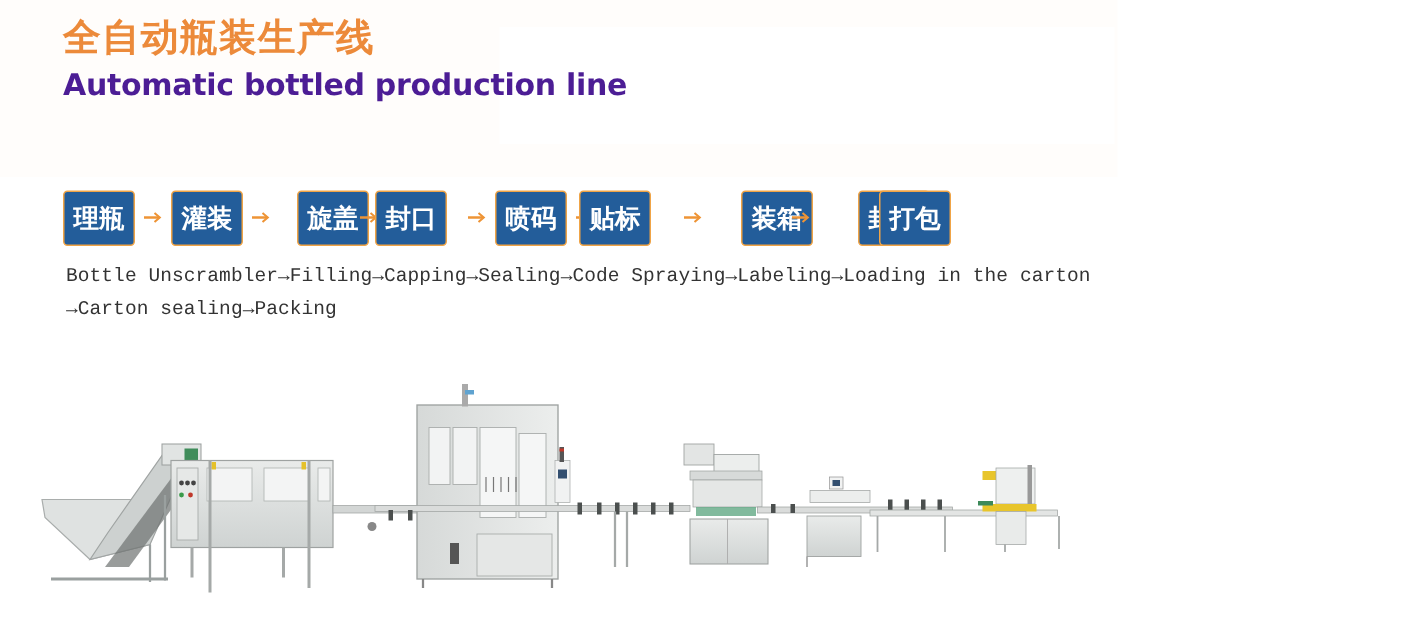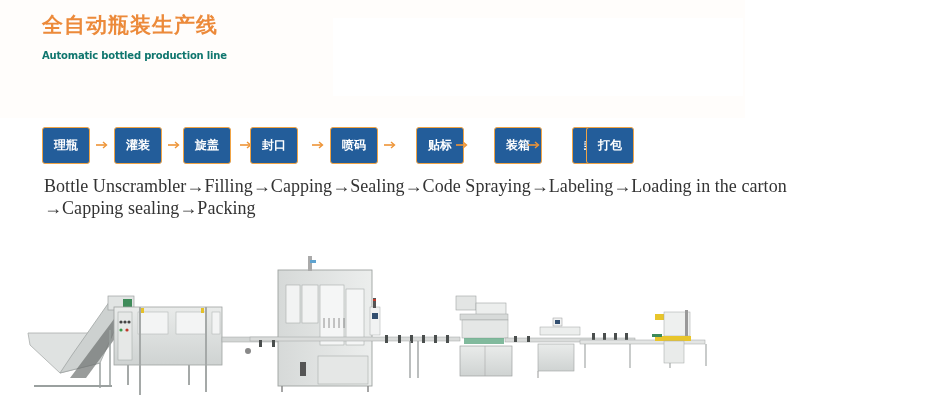--- a/index.html
+++ b/index.html
@@ -11,48 +11,48 @@
   .bg-panel {
     position: absolute; left: 0; top: 0; width: 745px; height: 118px;
     background: #fffdfb;
   }
   .bg-panel-inner {
     position: absolute; left: 333px; top: 18px; width: 410px; height: 78px;
     background: #ffffff;
   }
   .title-cn {
     position: absolute; left: 42px; top: 10px;
-    font-size: 21px; font-weight: bold; letter-spacing: 1px;
+    font-size: 25px; font-weight: bold; letter-spacing: 1px;
     color: #ec8a3a; line-height: 30px;
   }
   .title-en {
     position: absolute; left: 42px; top: 47px;
     font-family: "DejaVu Sans", sans-serif;
-    font-size: 10px; font-weight: bold; color: #0f766e; line-height: 18px;
+    font-size: 20px; font-weight: bold; color: #4c1d95; line-height: 18px;
     letter-spacing: -0.2px;
   }
   .steps {
     position: absolute; left: 42px; top: 127px; height: 37px;
   }
   .step {
     position: absolute; top: 0; width: 46px; height: 35px;
     background: #235d9a; border: 1.5px solid #f0a446; border-radius: 3px;
-    color: #ffffff; font-size: 12px; font-weight: bold;
+    color: #ffffff; font-size: 17px; font-weight: bold;
     display: flex; align-items: center; justify-content: center;
     letter-spacing: 0px; box-sizing: border-box;
     width: 48px; height: 37px;
   }
   .arrow {
     position: absolute; top: 12px; width: 14px; height: 12px;
     color: #ee9436; font-size: 13px; line-height: 12px; text-align: center;
   }
   .arrow svg { display: block; }
   .desc {
-    position: absolute; left: 44px; font-size: 18px; color: #333333;
-    font-family: Liberation Serif, serif; letter-spacing: 0.05px; white-space: nowrap;
+    position: absolute; left: 44px; font-size: 13px; color: #333333;
+    font-family: Liberation Mono, monospace; letter-spacing: 0.05px; white-space: nowrap;
   }
   .desc.l1 { top: 176px; }
   .desc.l2 { top: 198px; }
   .machines { position: absolute; left: 0; top: 240px; width: 949px; height: 179px; }
 </style>
 </head>
 <body>
 
 <div class="bg-panel"></div>
 <div class="bg-panel-inner"></div>
@@ -68,42 +68,42 @@
         <polyline points="8,3 11.5,6 8,9" fill="none" stroke="#ee9436" stroke-width="1.4"></polyline>
       </svg>
     </div>
   <div class="step" style="left:72px">灌装</div>
   <div class="arrow" style="left:125px">
       <svg width="14" height="12" viewBox="0 0 14 12">
         <line x1="1" y1="6" x2="11" y2="6" stroke="#ee9436" stroke-width="1.6"></line>
         <polyline points="8,3 11.5,6 8,9" fill="none" stroke="#ee9436" stroke-width="1.4"></polyline>
       </svg>
     </div>
-  <div class="step" style="left:141px">旋盖</div>
+  <div class="step" style="left:156px">旋盖</div>
   <div class="arrow" style="left:197px">
       <svg width="14" height="12" viewBox="0 0 14 12">
         <line x1="1" y1="6" x2="11" y2="6" stroke="#ee9436" stroke-width="1.6"></line>
         <polyline points="8,3 11.5,6 8,9" fill="none" stroke="#ee9436" stroke-width="1.4"></polyline>
       </svg>
     </div>
   <div class="step" style="left:208px">封口</div>
   <div class="arrow" style="left:269px">
       <svg width="14" height="12" viewBox="0 0 14 12">
         <line x1="1" y1="6" x2="11" y2="6" stroke="#ee9436" stroke-width="1.6"></line>
         <polyline points="8,3 11.5,6 8,9" fill="none" stroke="#ee9436" stroke-width="1.4"></polyline>
       </svg>
     </div>
   <div class="step" style="left:288px">喷码</div>
   <div class="arrow" style="left:341px">
       <svg width="14" height="12" viewBox="0 0 14 12">
         <line x1="1" y1="6" x2="11" y2="6" stroke="#ee9436" stroke-width="1.6"></line>
         <polyline points="8,3 11.5,6 8,9" fill="none" stroke="#ee9436" stroke-width="1.4"></polyline>
       </svg>
     </div>
-  <div class="step" style="left:374px">贴标</div>
+  <div class="step" style="left:344px">贴标</div>
   <div class="arrow" style="left:413px">
       <svg width="14" height="12" viewBox="0 0 14 12">
         <line x1="1" y1="6" x2="11" y2="6" stroke="#ee9436" stroke-width="1.6"></line>
         <polyline points="8,3 11.5,6 8,9" fill="none" stroke="#ee9436" stroke-width="1.4"></polyline>
       </svg>
     </div>
   <div class="step" style="left:452px">装箱</div>
   <div class="arrow" style="left:485px">
       <svg width="14" height="12" viewBox="0 0 14 12">
         <line x1="1" y1="6" x2="11" y2="6" stroke="#ee9436" stroke-width="1.6"></line>
@@ -114,21 +114,21 @@
   <div class="arrow" style="left:557px">
       <svg width="14" height="12" viewBox="0 0 14 12">
         <line x1="1" y1="6" x2="11" y2="6" stroke="#ee9436" stroke-width="1.6"></line>
         <polyline points="8,3 11.5,6 8,9" fill="none" stroke="#ee9436" stroke-width="1.4"></polyline>
       </svg>
     </div>
   <div class="step" style="left:544px">打包</div>
 </div>
 
 <div class="desc l1">Bottle Unscrambler→Filling→Capping→Sealing→Code Spraying→Labeling→Loading in the carton</div>
-<div class="desc l2">→Capping sealing→Packing</div>
+<div class="desc l2">→Carton sealing→Packing</div>
 
 <svg class="machines" viewBox="0 240 949 179" width="949" height="179">
   <defs>
     <linearGradient id="steel" x1="0" y1="0" x2="0" y2="1">
       <stop offset="0" stop-color="#e9ebea"></stop>
       <stop offset="1" stop-color="#cfd3d2"></stop>
     </linearGradient>
     <linearGradient id="steel2" x1="0" y1="0" x2="1" y2="0">
       <stop offset="0" stop-color="#d6d9d8"></stop>
       <stop offset="1" stop-color="#eceeed"></stop>

